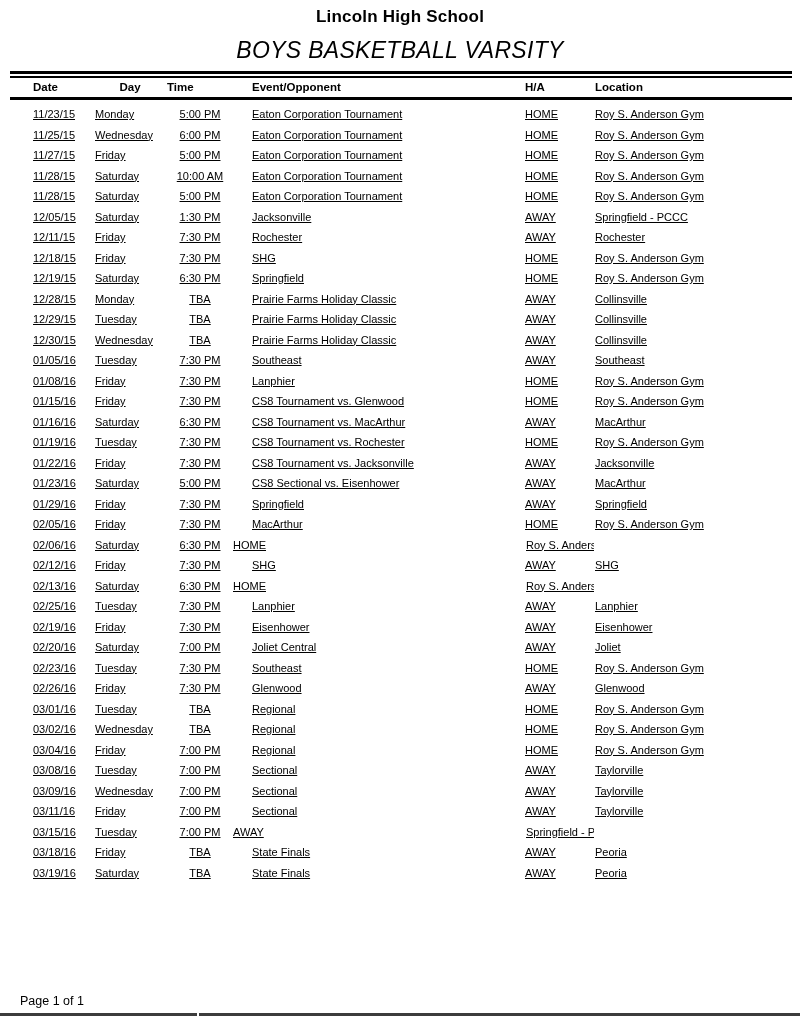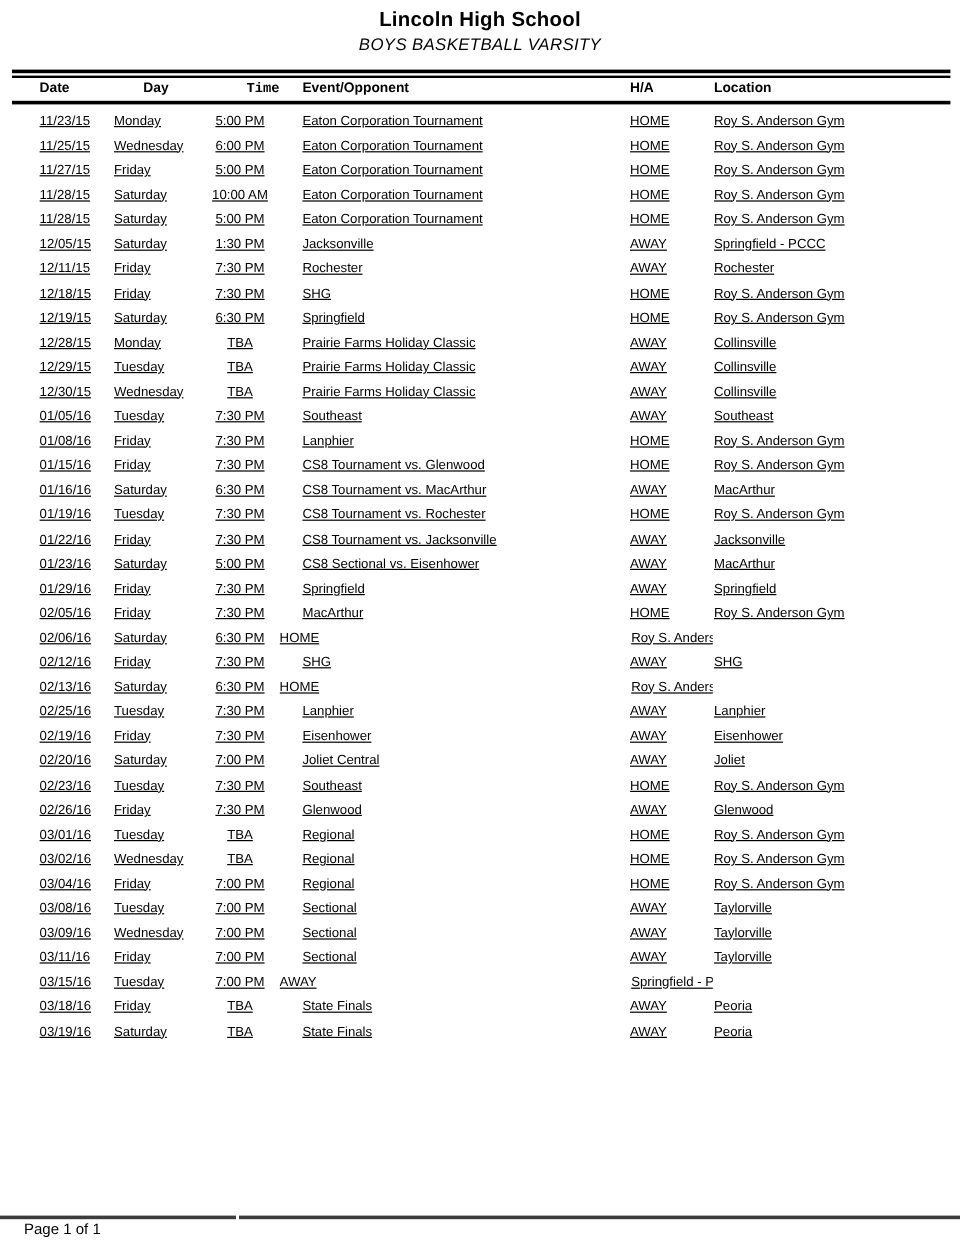--- a/index.html
+++ b/index.html
@@ -7,21 +7,21 @@
     width: 800px; height: 1033px;
     background: #ffffff; color: #000000;
     font-family: "Liberation Sans", sans-serif;
     position: relative; overflow: hidden;
   }
 
   
   .titles { text-align: center; padding-top: 7px; }
   .title-school { font-size: 17px; font-weight: bold; line-height: 20px; letter-spacing: 0.2px; }
   .title-main   { font-size: 19px; font-weight: bold; line-height: 23px; letter-spacing: 0.3px; }
-  .title-sub    { font-size: 14px; font-style: italic; line-height: 20px; margin-top: 0; letter-spacing: 0.3px; }
+  .title-sub    { font-size: 23px; font-style: italic; line-height: 20px; margin-top: 13px; letter-spacing: 0.3px; }
 
   
   .rule-double {
     margin: 11px 8px 0 10px; width: 782px; height: 2px;
     border-top: 3px solid #000; border-bottom: 2px solid #000;
   }
   .rule-mid {
     margin: 0 8px 0 10px; width: 782px; height: 3px; background: #000;
   }
   .footer-line {
@@ -46,25 +46,25 @@
   
   .c1 { padding-left: 33px; text-align: left; }
   .c2 { padding-left: 2px;  text-align: left; }
   .c3 { text-align: center; }
   .c4 { padding-left: 19px; text-align: left; }
   .c5 { text-align: left; }
   .c6 { padding-left: 1px;  text-align: left; }
 
   
   .header-row .c2 { text-align: center; padding-left: 0; }
-  .header-row .c3 { text-align: right; font-family: Liberation Mono, monospace; }
+  .header-row .c3 { text-align: left; }
 
   
   .page-label {
-    position: absolute; left: 20px; top: 1017px;
+    position: absolute; left: 20px; top: 994px;
     font-size: 12.5px; line-height: 14px;
   }
 </style>
 </head>
 <body>
 
 <div class="titles">
   <div class="title-school">Lincoln High School</div>
   <div class="title-sub">BOYS BASKETBALL VARSITY</div>
 </div>

